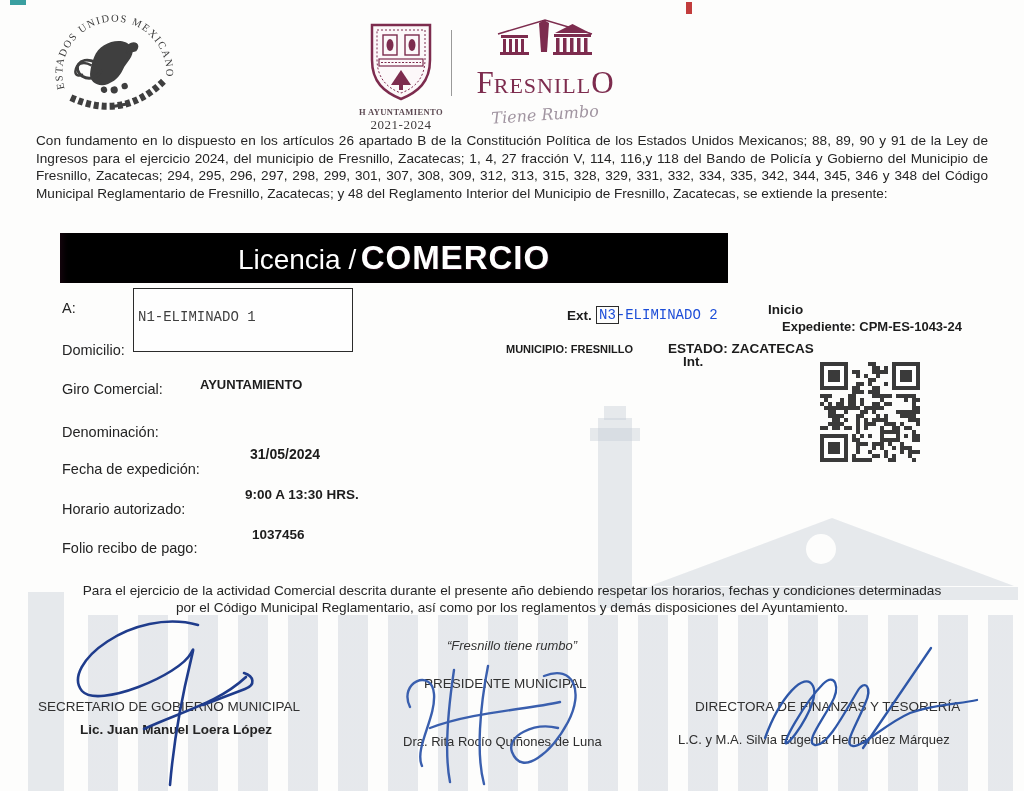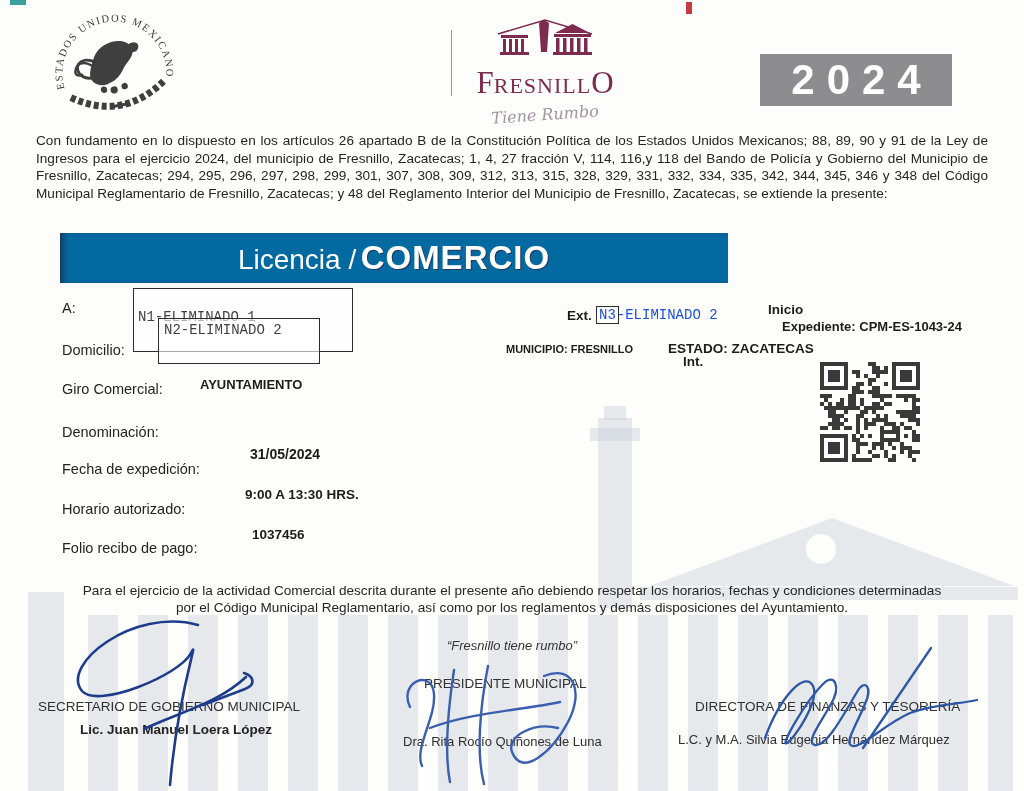--- a/index.html
+++ b/index.html
@@ -28,21 +28,21 @@
                  transform:rotate(-4deg);margin-top:2px;}
   .year-badge{left:760px;top:54px;width:192px;height:52px;background:#8d8d8f;color:#fff;
               font-weight:bold;font-size:42px;letter-spacing:12px;text-align:center;line-height:52px;text-indent:12px;}
   .mark-teal{left:10px;top:0;width:16px;height:5px;background:#3a9fa0;}
   .mark-red{left:686px;top:2px;width:6px;height:12px;background:#c23c3c;}
 
   
   .intro{left:36px;top:132px;width:952px;font-size:13.6px;line-height:17.6px;text-align:justify;color:#252525;z-index:2;}
 
   
-  .banner{left:60px;top:233px;width:668px;height:50px;background:#0369a1;color:#fff;text-align:center;
+  .banner{left:60px;top:233px;width:668px;height:50px;background:#000000;color:#fff;text-align:center;
           line-height:50px;box-shadow:inset 6px 0 6px -3px rgba(40,10,25,.55);z-index:2;white-space:nowrap;}
   .banner .reg{font-size:28px;}
   .banner .bold{font-size:33px;font-weight:bold;letter-spacing:1px;text-shadow:1px 1px 0 rgba(60,20,40,.6);}
   .folio-box{left:742px;top:230px;width:226px;height:58px;background:#e5e3e0;z-index:2;}
   .folio-label{position:absolute;left:10px;top:6px;font-size:13px;font-weight:bold;color:#222;}
   .folio-no{position:absolute;left:58px;top:26px;font-family:"Liberation Mono",monospace;font-size:20px;color:#a84a50;}
   .folio-num{position:absolute;left:146px;top:25px;font-family:"Liberation Mono",monospace;font-size:21px;letter-spacing:2px;color:#a84a50;}
 
   
   .lbl{position:absolute;font-size:14.5px;color:#242424;z-index:2;}
@@ -98,20 +98,36 @@
         <path d="M 56,52 C 48,45 41,48 39,55 C 38,59 42,61 46,59" fill="none" stroke-width="2.5"></path>
         <circle cx="64" cy="78" r="3.2" stroke="none"></circle>
         <circle cx="74" cy="80" r="3.6" stroke="none"></circle>
         <circle cx="85" cy="78" r="3.2" stroke="none"></circle>
       </g>
       <path d="M 30,80 Q 77,112 124,80" fill="none" stroke="#3f3f3f" stroke-width="7" stroke-dasharray="5 3"></path>
       <path d="M 70,96 L 84,96" stroke="#3f3f3f" stroke-width="3"></path>
     </svg>
   </div>
 
+  <div class="abs shield-wrap">
+    <svg width="70" height="82" viewBox="0 0 70 82" xmlns="http://www.w3.org/2000/svg">
+      <path d="M 6,5 L 64,5 L 64,40 C 64,62 52,72 35,79 C 18,72 6,62 6,40 Z" fill="#fcf8f9" stroke="#7d2c4e" stroke-width="2.5"></path>
+      <path d="M 11,10 L 59,10 L 59,39 C 59,58 49,68 35,73 C 21,68 11,58 11,39 Z" fill="none" stroke="#7d2c4e" stroke-width="1" stroke-dasharray="2 2"></path>
+      <rect x="17" y="15" width="14" height="20" fill="none" stroke="#7d2c4e" stroke-width="1.4"></rect>
+      <rect x="39" y="15" width="14" height="20" fill="none" stroke="#7d2c4e" stroke-width="1.4"></rect>
+      <ellipse cx="24" cy="25" rx="3.5" ry="6" fill="#7d2c4e"></ellipse>
+      <ellipse cx="46" cy="25" rx="3.5" ry="6" fill="#7d2c4e"></ellipse>
+      <rect x="13" y="39" width="44" height="7" fill="none" stroke="#7d2c4e" stroke-width="1.2"></rect>
+      <line x1="15" y1="42.5" x2="55" y2="42.5" stroke="#7d2c4e" stroke-width="1" stroke-dasharray="2 1.5"></line>
+      <path d="M 35,50 L 45,65 L 25,65 Z" fill="#7d2c4e"></path>
+      <rect x="33" y="65" width="4" height="5" fill="#7d2c4e"></rect>
+    </svg>
+    <div class="shield-cap1">H AYUNTAMIENTO</div>
+    <div class="shield-cap2">2021-2024</div>
+  </div>
 
   <div class="abs divider"></div>
 
   <div class="abs brand-wrap">
     <svg width="100" height="46" viewBox="0 0 100 46" xmlns="http://www.w3.org/2000/svg">
       <path d="M 3,16 L 50,2 L 97,16" fill="none" stroke="#7d2c4e" stroke-width="1.6"></path>
       <g fill="#7d2c4e">
         <rect x="6" y="17" width="27" height="3"></rect>
         <rect x="8" y="21" width="3" height="13"></rect>
           <rect x="14" y="21" width="3" height="13"></rect>
@@ -126,34 +142,32 @@
         <rect x="75" y="20" width="3.5" height="14"></rect>
           <rect x="82" y="20" width="3.5" height="14"></rect>
         <rect x="89" y="20" width="3.5" height="14"></rect>
         <rect x="58" y="34" width="39" height="3"></rect>
       </g>
     </svg>
     <div class="brand-name"><span class="big">F</span><span class="mid">RESNILL</span><span class="big">O</span></div>
     <div class="brand-tagline">Tiene Rumbo</div>
   </div>
 
-  <div class="abs year-badge">2024</div>
 
   <div class="abs intro">Con fundamento en lo dispuesto en los artículos 26 apartado B de la Constitución Política de los Estados Unidos Mexicanos; 88, 89, 90 y 91 de la Ley de Ingresos para el ejercicio 2024, del municipio de Fresnillo, Zacatecas; 1, 4, 27 fracción V, 114, 116,y 118 del Bando de Policía y Gobierno del Municipio de Fresnillo, Zacatecas; 294, 295, 296, 297, 298, 299, 301, 307, 308, 309, 312, 313, 315, 328, 329, 331, 332, 334, 335, 342, 344, 345, 346 y 348 del Código Municipal Reglamentario de Fresnillo, Zacatecas; y 48 del Reglamento Interior del Municipio de Fresnillo, Zacatecas, se extiende la presente:</div>
 
   <div class="abs banner">
     <span class="reg">Licencia /</span>
     <span class="bold">COMERCIO</span>
   </div>
 
   <div class="lbl" style="left:62px;top:300px;">A:</div>
   <div class="redact" style="left:133px;top:288px;width:210px;height:22px;padding:20px 4px;">N1-ELIMINADO 1</div>
 
   <div class="lbl" style="left:62px;top:342px;">Domicilio:</div>
-  <div class="redact" style="left:158px;top:318px;width:150px;height:38px;padding:3px 5px;">N2-ELIMINADO 2</div>
 
   <div class="val" style="left:567px;top:308px;font-size:13.5px;">Ext.</div>
   <div class="abs" style="left:596px;top:305px;z-index:2;white-space:nowrap;">
     <span class="n3box redact-inline">N3</span><span class="redact-inline">-ELIMINADO 2</span>
   </div>
   <div class="val" style="left:683px;top:306px;font-size:13.5px;margin-top:48px;">Int.</div>
   <div class="val" style="left:768px;top:302px;font-size:13.5px;">Inicio</div>
   <div class="val" style="left:782px;top:319px;">Expediente: CPM-ES-1043-24</div>
 
   <div class="val" style="left:466px;top:343px;font-size:11px;margin-left:40px;">MUNICIPIO: FRESNILLO</div>

